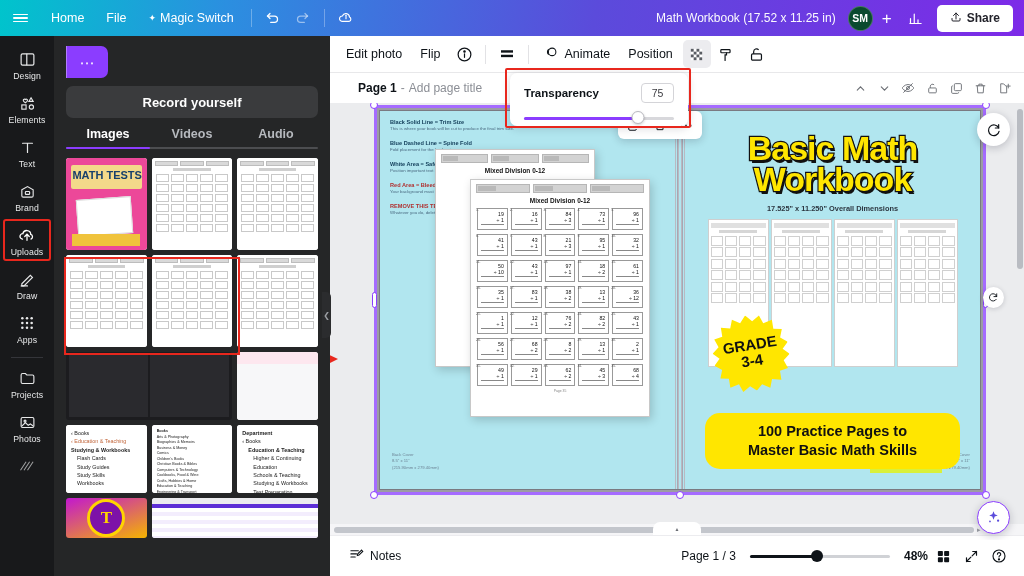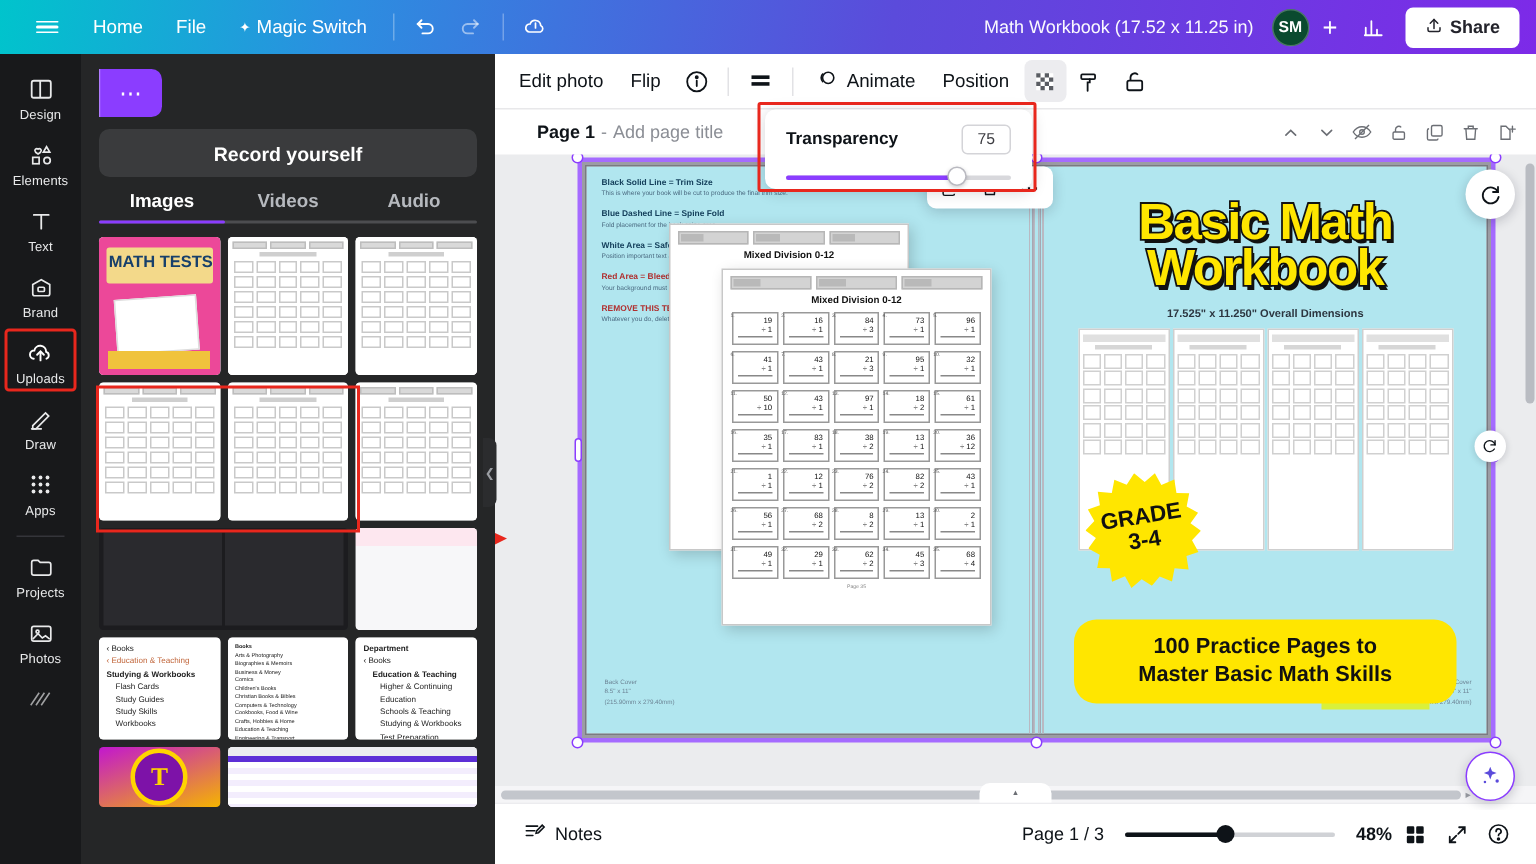--- a/index.html
+++ b/index.html
@@ -8,21 +8,21 @@
     font-family: "Liberation Sans", sans-serif;
     background: #18191b;
     -webkit-font-smoothing: antialiased;
   }
   #app { position: relative; width: 1024px; height: 576px; overflow: hidden; }
 
   
   .topbar {
     position: absolute; left: 0; top: 0; width: 1024px; height: 36px;
     background: linear-gradient(100deg, #00c4cc 0%, #2b8fe0 22%, #5b4bdb 58%, #7d2ae8 100%);
-    display: flex; align-items: center; color: #fff; z-index: 60; padding-left: 11px;
+    display: flex; align-items: center; color: #fff; z-index: 60;
   }
   .tb-ham { width: 40px; display: flex; align-items: center; justify-content: center; cursor: pointer; }
   .tb-ham span { display: block; width: 15px; height: 1.6px; background: #fff; margin: 2.1px 0; border-radius: 1px; }
   .tb-item {
     font-size: 12.5px; color: #fff; padding: 5px 11px; border-radius: 4px;
     cursor: pointer; white-space: nowrap; display: flex; align-items: center; gap: 4px;
   }
   .tb-icobtn {
     width: 28px; height: 28px; border-radius: 4px; display: flex;
     align-items: center; justify-content: center; cursor: pointer; margin: 0 1px;
@@ -190,21 +190,21 @@
   
   .ptrow { height: 30px; display: flex; align-items: center; padding: 0 8px 0 28px; background: #fff; position: relative; }
   .pt-l { font-size: 12px; font-weight: bold; color: #0e1318; }
   .pt-r { font-size: 12px; color: #8b8e95; margin-left: 4px; }
   .pt-sp { flex: 1; }
   .pt-ico { width: 24px; height: 24px; border-radius: 4px; display: flex; align-items: center; justify-content: center; cursor: pointer; }
 
   
   .cvwrap { position: relative; height: 437px; background: #ebecee; overflow: hidden; }
   .page {
-    position: absolute; left: 61px; top: 8px; width: 600px; height: 378px;
+    position: absolute; left: 50px; top: 8px; width: 600px; height: 378px;
     background: #b1e6ef; outline: 1.5px solid #7a7a82;
     box-shadow: 0 1px 6px rgba(0,0,0,.12);
   }
   .p-purple { position: absolute; left: -6px; top: -6px; right: -6px; bottom: -6px; border: 3px solid #a56bff; }
   .p-grey { position: absolute; left: -3px; top: -3px; right: -3px; bottom: -3px; border: 2px solid #9c9ca4; }
   .spine { position: absolute; left: 50%; top: 0; bottom: 0; width: 10px; transform: translateX(-50%);
            background: repeating-linear-gradient(90deg,#b9b9c2 0 1px, transparent 1px 3px); }
   .spine i { position: absolute; top: 0; bottom: 0; width: 1px; background: #a7a7b2; }
 
   .instr { position: absolute; left: 10px; top: 8px; width: 180px; color: #15405c; }

